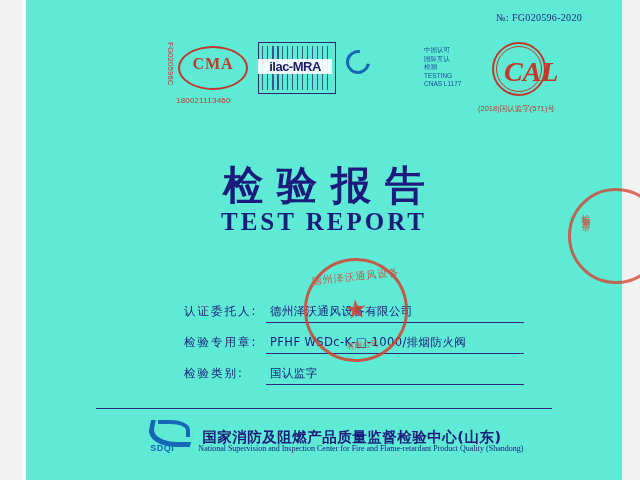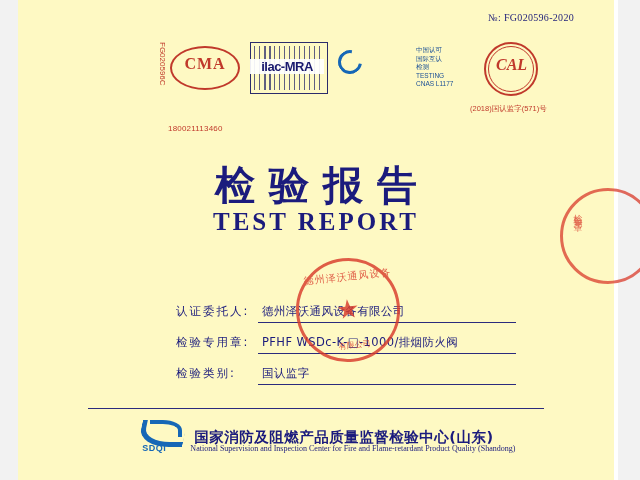--- a/index.html
+++ b/index.html
@@ -22,25 +22,25 @@
     top: 0;
     width: 22px;
     height: 480px;
     background: #f2f2f2;
   }
   .edge.left { left: 0; }
   .edge.right { right: 0; }
 
   .sheet {
     position: absolute;
-    left: 18px;
+    left: 26px;
     top: 0;
     width: 596px;
     height: 480px;
-    background: #fef9c3;
+    background: #5eead4;
   }
 
   
   .serial {
     position: absolute;
     right: 40px;
     top: 12px;
     font-size: 10px;
     color: #1f1f7a;
     letter-spacing: .3px;
@@ -96,21 +96,20 @@
     letter-spacing: 1px;
   }
   .cma-num {
     position: absolute;
     left: 150px;
     top: 62px;
     font-size: 8px;
     color: #c0392b;
     font-family: "Liberation Sans", sans-serif;
     letter-spacing: .2px;
-    margin-top: 28px;
   }
   .cma-vert {
     left: 140px;
     top: 8px;
     height: 60px;
   }
 
   
   .ilac {
     position: absolute;
@@ -216,21 +215,21 @@
     width: 46px; height: 46px;
     border: 1px solid #c0392b;
     border-radius: 50%;
     box-sizing: border-box;
   }
   .cal .letters {
     position: absolute;
     left: 0; top: 14px;
     width: 54px;
     text-align: left;
-    font-size: 16px;
+    font-size: 28px;
     font-weight: bold;
     color: #c0392b;
     font-family: "Liberation Serif", serif;
     font-style: italic;
     padding-left: 12px;
   }
   .cal-num {
     position: absolute;
     left: 452px;
     top: 70px;

